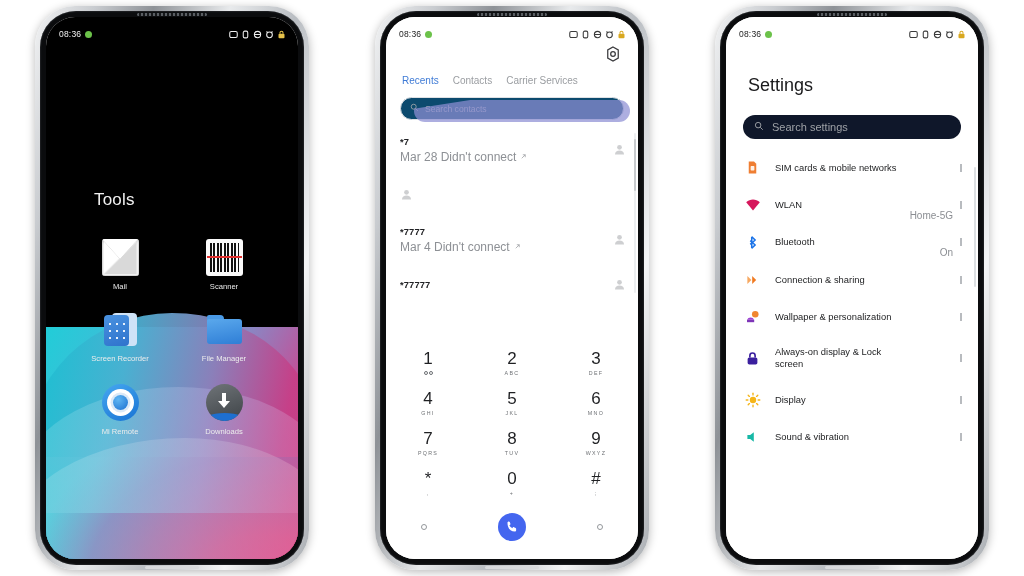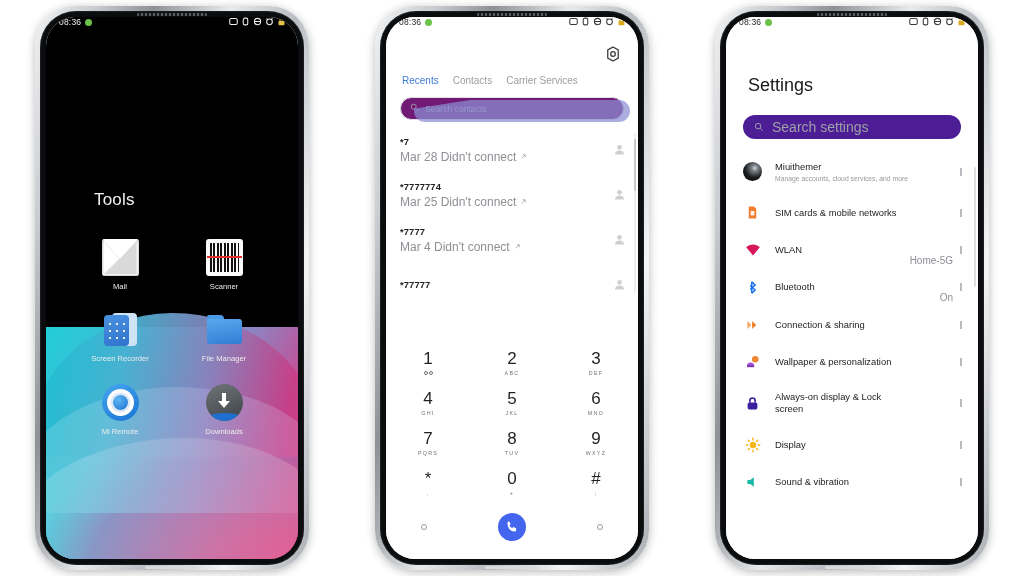--- a/index.html
+++ b/index.html
@@ -32,21 +32,21 @@
     z-index:6;
   }
   .chinbar {
     position:absolute; left:50%; transform:translateX(-50%); bottom:1px;
     width:54px; height:3px; border-radius:2px; background:#d8dadd; z-index:6;
   }
 
   
   .statusbar {
     position:absolute; left:0; right:0; top:0; height:22px;
-    display:flex; align-items:flex-start; justify-content:space-between;
+    display:flex; align-items:flex-end; justify-content:space-between;
     padding:0 12px 0 13px; font-size:8.5px; letter-spacing:.2px; z-index:5;
   }
   .statusbar.dark { color:#f2f2f2; }
   .statusbar.light { color:#1c1c1c; }
   .sb-left { display:flex; align-items:center; gap:4px; }
   .sb-dot { width:7px; height:7px; border-radius:50%; background:#6cc24a; display:inline-block; }
   .sb-right { display:flex; align-items:center; gap:3px; }
   .sb-ic { width:9px; height:9px; display:block; }
   .sb-ic svg { display:block; }
 
@@ -116,21 +116,21 @@
 
   
   .dialer { position:absolute; inset:0; background:#fff; color:#1d1d1f; }
   .dial-gear { position:absolute; right:16px; top:28px; width:18px; height:18px; }
   .tabs { position:absolute; left:16px; right:10px; top:58px; display:flex; gap:14px; font-size:10px; }
   .tab { color:#9a9da1; white-space:nowrap; }
   .tab.active { color:#3f7bd6; }
   .searchwrap { position:absolute; left:14px; right:14px; top:80px; height:23px; }
   .searchbar {
     position:absolute; inset:0; border:1px solid #dfe1e4; border-radius:12px;
-    display:flex; align-items:center; gap:6px; padding:0 9px; font-size:8.6px; color:#a9acb0; background:#701a75;
+    display:flex; align-items:center; gap:6px; padding:0 9px; font-size:8.6px; color:#a9acb0; background:#0c4a6e;
   }
   .sel-overlay { position:absolute; left:14px; top:3px; right:-6px; bottom:-2px; background:#8e8fd4; opacity:.72; border-radius:12px;
     clip-path:polygon(0% 40%, 26% 0%, 100% 0%, 100% 100%, 0% 100%); pointer-events:none; }
   .calls { position:absolute; left:0; right:0; top:110px; bottom:190px; overflow:hidden; }
   .call-row { position:relative; height:45px; display:flex; align-items:center; padding:0 12px 0 14px; }
   .call-txt { flex:1; min-width:0; }
   .call-num { font-size:9.4px; font-weight:700; color:#202124; letter-spacing:.1px; }
   .call-sub { font-size:12px; color:#8d9095; margin-top:3px; display:flex; align-items:center; gap:4px; }
   .call-av { width:13px; height:13px; opacity:.42; }
   .scroll-track { position:absolute; right:2px; top:116px; width:2px; height:160px; background:#eceef0; border-radius:2px; }
@@ -142,22 +142,22 @@
   .key .s { font-size:5.3px; color:#6d7074; letter-spacing:1.3px; margin-top:3px; height:6px; }
   .key .vm { margin-top:3px; height:6px; display:flex; gap:1px; align-items:center; }
   .vm i { width:4px; height:4px; border:.9px solid #6d7074; border-radius:50%; display:block; }
   .dial-bottom { position:absolute; left:0; right:0; bottom:8px; height:48px; display:flex; align-items:center; justify-content:space-around; }
   .dot-btn { width:6px; height:6px; border:1px solid #94979b; border-radius:50%; }
   .call-fab { width:28px; height:28px; border-radius:50%; background:#4466ef; display:flex; align-items:center; justify-content:center; }
 
   
   .settings { position:absolute; inset:0; background:#fff; color:#1d1d1f; }
   .set-title { position:absolute; left:22px; top:58px; font-size:18px; font-weight:400; color:#19191b; }
-  .set-search { position:absolute; left:17px; right:17px; top:98px; height:24px; background:#4c1d95; border-radius:13px;
-    display:flex; align-items:center; gap:8px; padding:0 11px; font-size:14px; color:#9ea1a6; }
+  .set-search { position:absolute; left:17px; right:17px; top:98px; height:24px; background:#0f172a; border-radius:13px;
+    display:flex; align-items:center; gap:8px; padding:0 11px; font-size:11px; color:#9ea1a6; }
   .set-list { position:absolute; left:0; right:0; top:132px; bottom:0; overflow:hidden; }
   .set-row { display:flex; align-items:center; padding:0 14px 0 17px; height:37.4px; }
   .set-row.tall { height:45px; }
   .set-ic { width:19px; height:19px; flex:0 0 19px; display:flex; align-items:center; justify-content:center; }
   .set-body { flex:1; min-width:0; padding-left:13px; }
   .set-lbl { font-size:9.4px; color:#1c1d1f; line-height:12px; }
   .set-sub { font-size:6.8px; color:#97999e; margin-top:2px; }
   .set-val { font-size:10px; color:#8b8e93; margin-right:7px; white-space:nowrap;margin-top:20px; }
   .set-chev { width:4px; height:10px; position:relative; flex:0 0 4px; }
   .set-chev::after { content:""; position:absolute; left:0; top:1px; width:1.6px; height:8px; background:#b8bbbf; }
@@ -349,29 +349,20 @@
                     <path d="M2.5 7.5L7.5 2.5M4 2.5h3.5V6" fill="none" stroke="#9da0a4" stroke-width="1.1"></path>
                   </svg>
                 </div>
             </div>
             <svg class="call-av" viewBox="0 0 24 24">
                 <circle cx="12" cy="8" r="4.4" fill="#8c8f93"></circle>
                 <path d="M3.6 21c0-4.6 3.8-7 8.4-7s8.4 2.4 8.4 7z" fill="#8c8f93"></path>
               </svg>
           </div>
           <div class="call-row">
-            <div class="call-txt">
-              <div class="call-num">*7777774</div>
-              <div class="call-sub">
-                  <span>Mar 25 Didn't connect</span>
-                <svg width="7" height="7" viewBox="0 0 10 10">
-                    <path d="M2.5 7.5L7.5 2.5M4 2.5h3.5V6" fill="none" stroke="#9da0a4" stroke-width="1.1"></path>
-                  </svg>
-                </div>
-            </div>
             <svg class="call-av" viewBox="0 0 24 24">
                 <circle cx="12" cy="8" r="4.4" fill="#8c8f93"></circle>
                 <path d="M3.6 21c0-4.6 3.8-7 8.4-7s8.4 2.4 8.4 7z" fill="#8c8f93"></path>
               </svg>
           </div>
           <div class="call-row">
             <div class="call-txt">
               <div class="call-num">*7777</div>
               <div class="call-sub">
                   <span>Mar 4 Didn't connect</span>
@@ -520,30 +511,20 @@
             <svg viewBox="0 0 16 16" width="10" height="10">
                 <circle cx="6.6" cy="6.6" r="4.4" fill="none" stroke="#a0a3a8" stroke-width="1.5"></circle>
                 <line x1="10" y1="10" x2="14" y2="14" stroke="#a0a3a8" stroke-width="1.5"></line>
               </svg>
           </span>
           <span>Search settings</span>
         </div>
 
         <div class="set-list">
 
-          <div class="set-row tall">
-            <div class="set-ic">
-                <div class="avatar-img"></div>
-              </div>
-            <div class="set-body">
-              <div class="set-lbl">Miuithemer</div>
-              <div class="set-sub">Manage accounts, cloud services, and more</div>
-            </div>
-            <div class="set-chev"></div>
-          </div>
 
 
           <div class="set-row">
             <div class="set-ic">
               <svg viewBox="0 0 20 20" width="15" height="15">
                   <path d="M5 2h7l3 3v13H5z" fill="#ef7e32"></path>
                   <rect x="7.5" y="8" width="5" height="6" rx="1" fill="#fff2e6"></rect>
                 </svg>
             </div>
             <div class="set-body">

